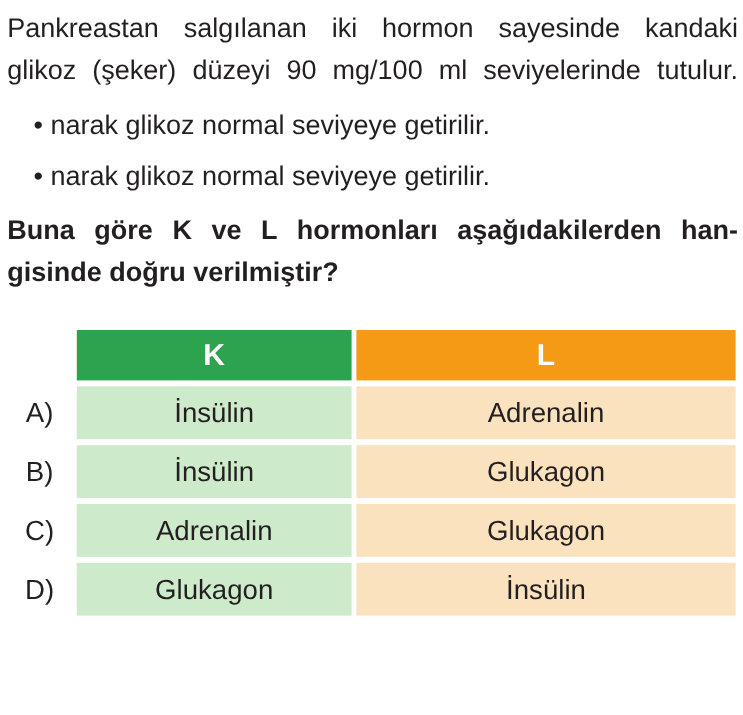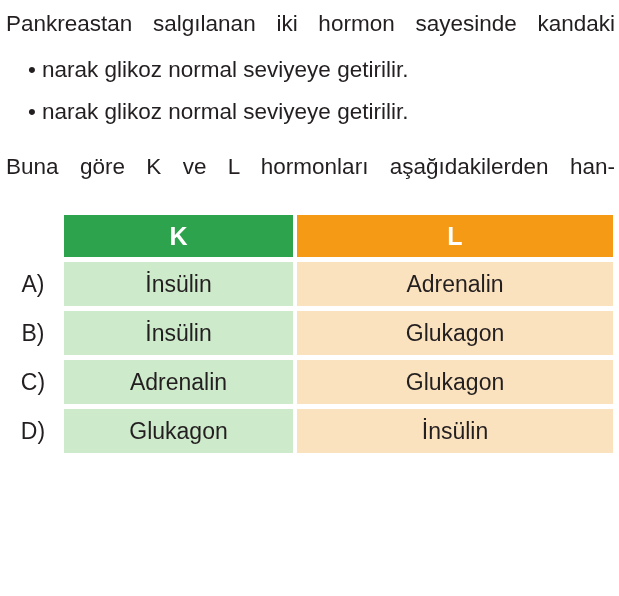--- a/index.html
+++ b/index.html
@@ -26,21 +26,21 @@
   .bullets { margin-top: 11px; }
   .bullet-item { position: relative; padding-left: 36px; }
   .bullet-item + .bullet-item { margin-top: 7px; }
   .bullet-dot {
     position: absolute;
     left: 22px;
     top: 0;
     line-height: 35px;
     font-size: 22.5px;
   }
-  .question { margin-top: 20px; font-weight: normal; }
+  .question { margin-top: 10px; font-weight: bold; }
   .answer-table {
     margin-top: 31px;
     display: grid;
     grid-template-columns: 54px 229px 316px;
     grid-template-rows: 42px repeat(4, 44px);
     column-gap: 4px;
     row-gap: 5px;
   }
   .cell {
     display: flex;
@@ -59,35 +59,37 @@
   .l-c { background: var(--orange-cell, #FBE2BE); }
   .opt { justify-content: center; }
 </style>
 </head>
 <body>
 
 <div class="page">
 
   <div class="intro">
     <div class="line stretch">Pankreastan salgılanan iki hormon sayesinde kandaki</div>
+    <div class="line stretch">glikoz (şeker) düzeyi 90 mg/100 ml seviyelerinde tutulur.</div>
   </div>
 
   <div class="bullets">
     <div class="bullet-item">
       <span class="bullet-dot">•</span>
       <div class="line">narak glikoz normal seviyeye getirilir.</div>
     </div>
     <div class="bullet-item">
       <span class="bullet-dot">•</span>
       <div class="line">narak glikoz normal seviyeye getirilir.</div>
     </div>
   </div>
 
   <div class="question">
     <div class="line stretch">Buna göre K ve L hormonları aşağıdakilerden han-</div>
+    <div class="line">gisinde doğru verilmiştir?</div>
   </div>
 
   <div class="answer-table">
     <div class="cell"></div>
     <div class="cell hdr k-h">K</div>
     <div class="cell hdr l-h">L</div>
 
     <div class="cell opt">A)</div>
     <div class="cell k-c">İnsülin</div>
     <div class="cell l-c">Adrenalin</div>

